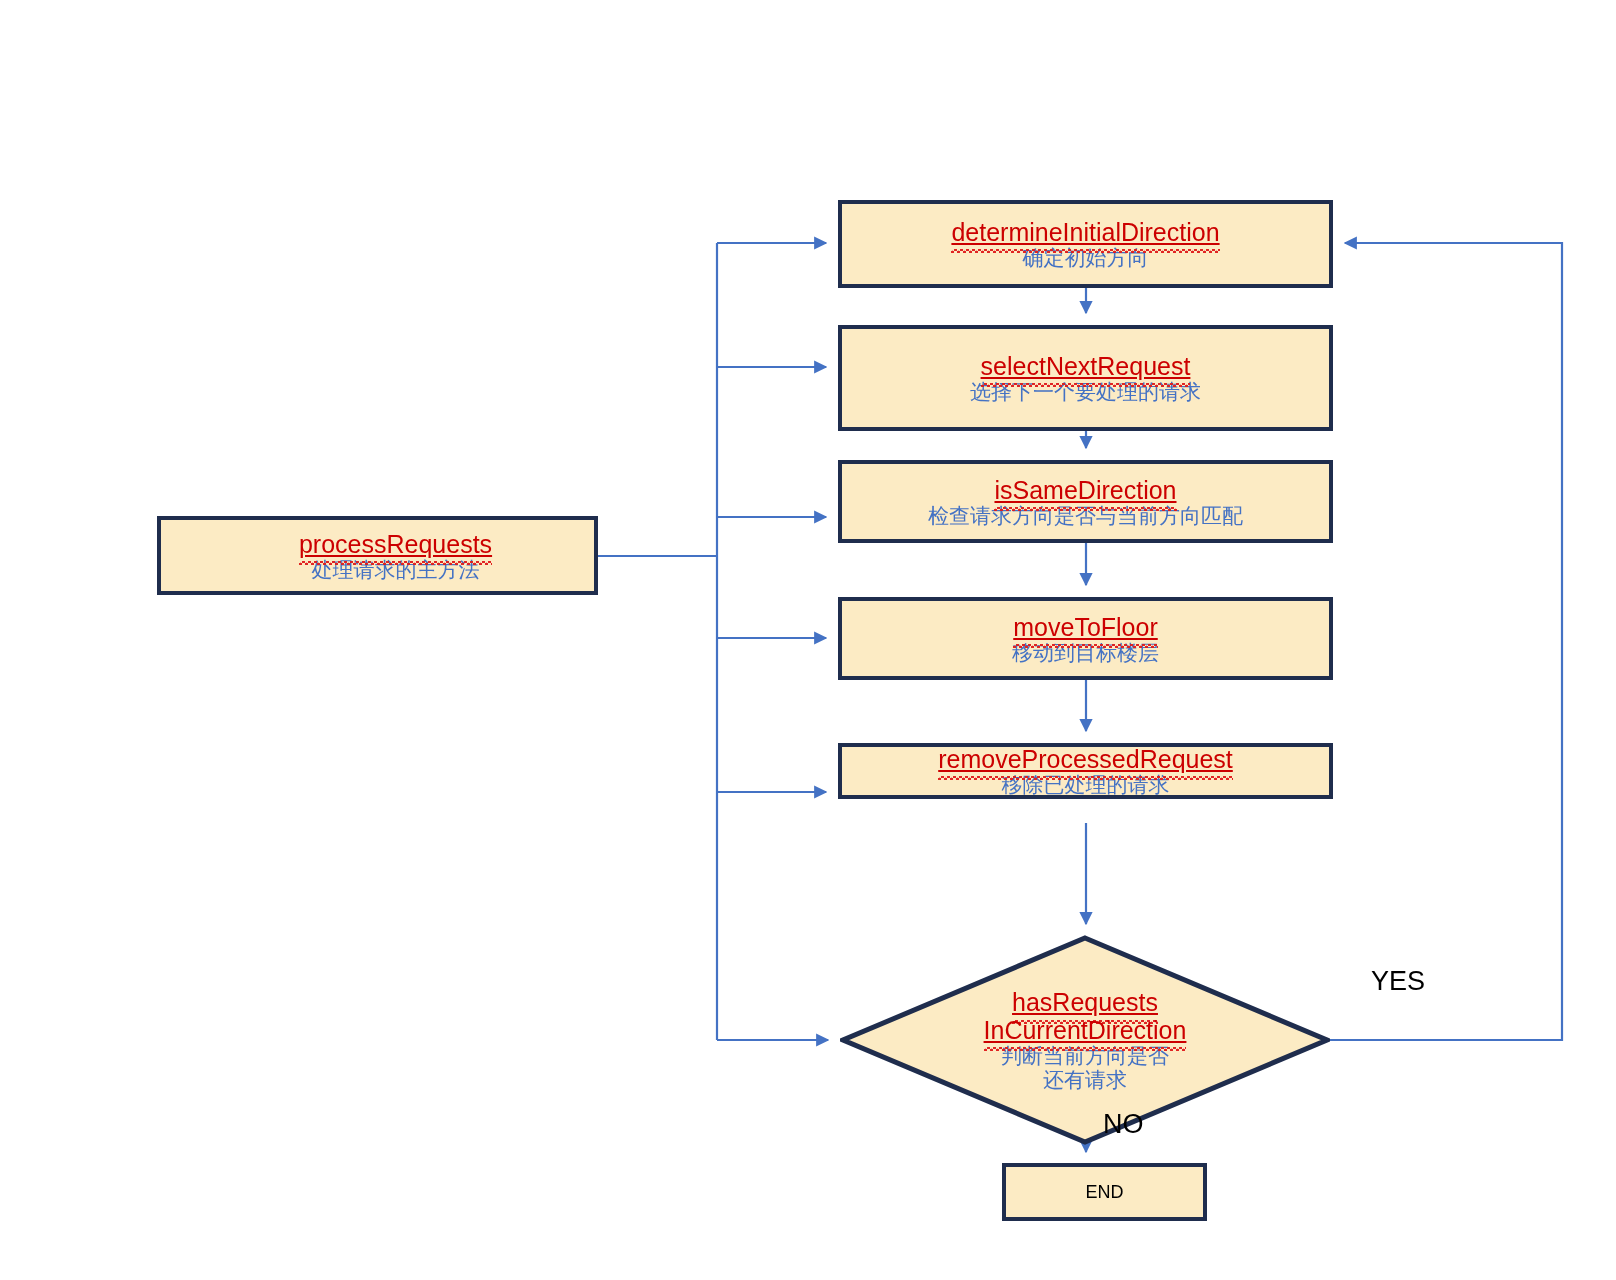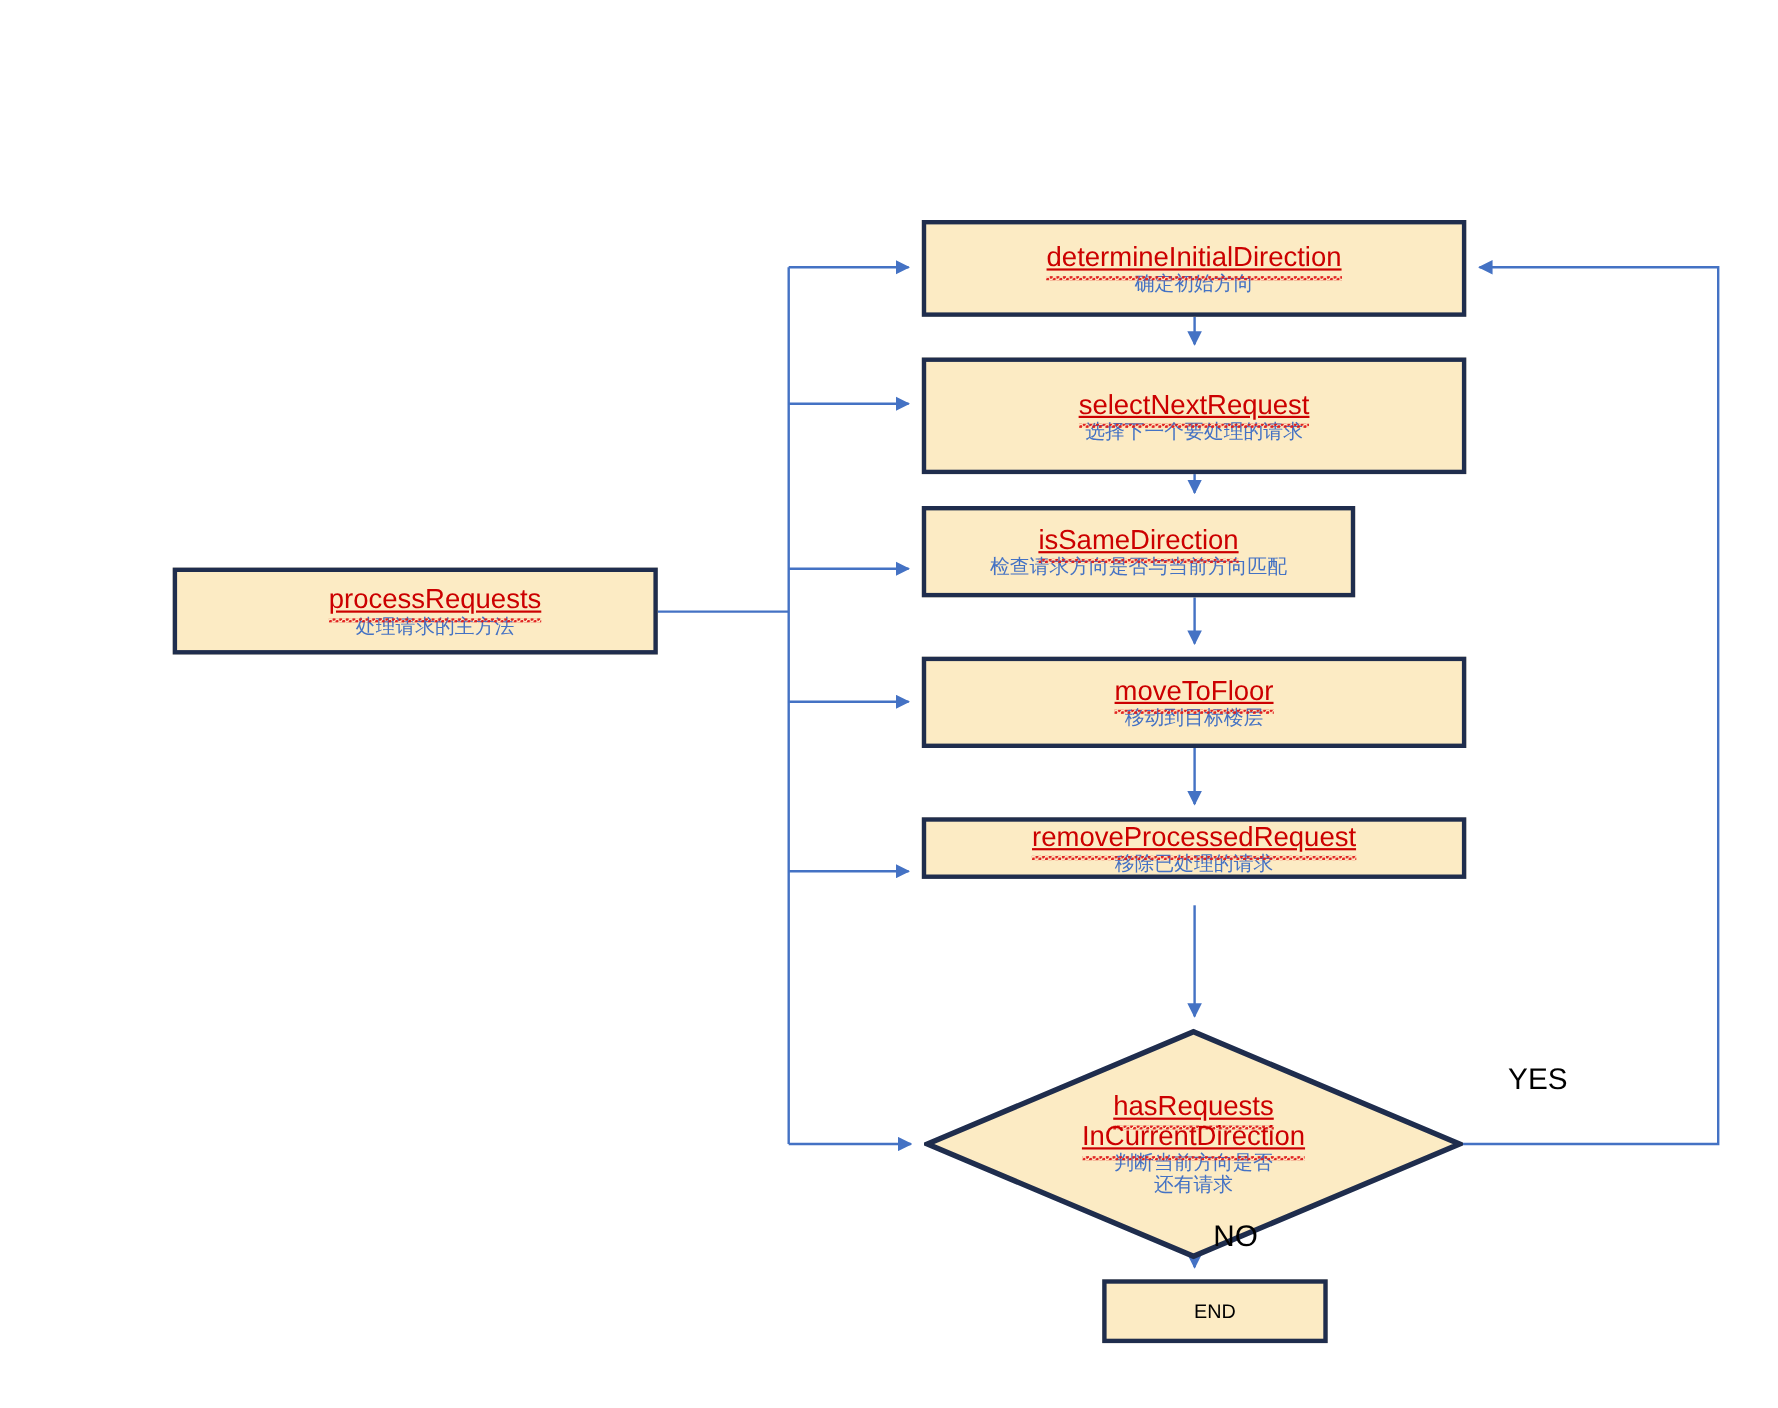--- a/index.html
+++ b/index.html
@@ -58,21 +58,21 @@
     height: 4px;
     background-image:
       radial-gradient(circle at 1.5px 3px, #e01b1b 1.3px, rgba(255,255,255,0) 1.6px),
       radial-gradient(circle at 4.5px 0.8px, #e01b1b 1.3px, rgba(255,255,255,0) 1.6px);
     background-size: 6px 4px;
     background-repeat: repeat-x;
     opacity: 0.95;
   }
   .fn-desc {
     color: #4472c4;
-    font-size: 18px;
+    font-size: 21px;
     white-space: nowrap;
   }
 
   .diamond-wrap {
     position: absolute;
   }
   .diamond-shape {
     position: absolute;
     left: 0; top: 0;
   }
@@ -151,21 +151,21 @@
   <div class="node" style="left:838px; top:200px; width:495px; height:88px;">
     <span class="fn-name">determineInitialDirection<span class="squiggle"></span></span>
     <span class="fn-desc">确定初始方向</span>
   </div>
 
   <div class="node" style="left:838px; top:325px; width:495px; height:106px;">
     <span class="fn-name">selectNextRequest<span class="squiggle"></span></span>
     <span class="fn-desc">选择下一个要处理的请求</span>
   </div>
 
-  <div class="node" style="left:838px; top:460px; width:394px; height:83px;">
+  <div class="node" style="left:838px; top:460px; width:495px; height:83px;">
     <span class="fn-name">isSameDirection<span class="squiggle"></span></span>
     <span class="fn-desc">检查请求方向是否与当前方向匹配</span>
   </div>
 
   <div class="node" style="left:838px; top:597px; width:495px; height:83px;">
     <span class="fn-name">moveToFloor<span class="squiggle"></span></span>
     <span class="fn-desc">移动到目标楼层</span>
   </div>
 
   <div class="node" style="left:838px; top:743px; width:495px; height:56px;">

